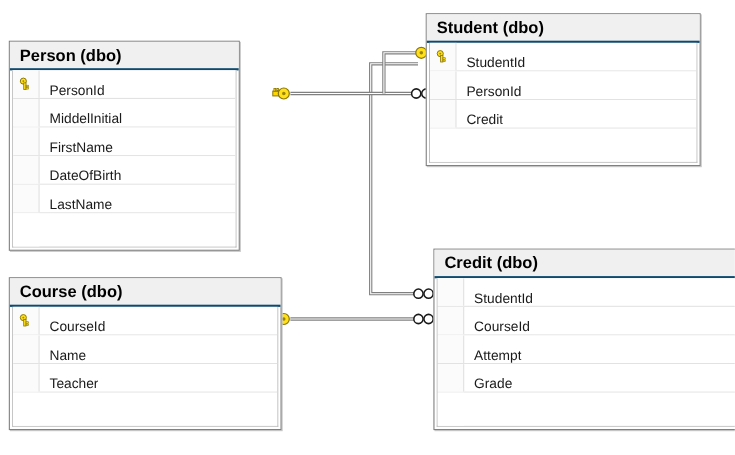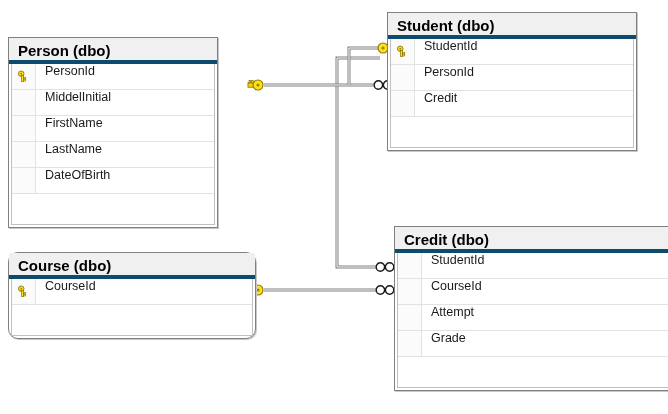--- a/index.html
+++ b/index.html
@@ -41,34 +41,34 @@
   }
   .entity-header {
     height: 26px;
     line-height: 26px;
     background: #f0f0f0;
     color: #000000;
     font-size: 15px;
     font-weight: bold;
     padding-left: 9px;
     box-sizing: border-box;
-    border-bottom: 4px solid #0c4a6e;
+    border-bottom: 2px solid #0c4a6e;
     white-space: nowrap;
     overflow: hidden;
   }
   .entity-grid {
     border: 1px solid #c0c0c0;
     border-top: none;
     margin: 0 2px 2px 2px;
     background: #ffffff;
     box-sizing: border-box;
   }
   .col-row {
     display: flex;
-    align-items: flex-start;
+    align-items: flex-end;
     height: 26px;
     box-sizing: border-box;
     border-bottom: 1px solid #e2e2e2;
     background: #ffffff;
   }
   .col-row:last-child {
     border-bottom: none;
   }
   .col-key-cell {
     width: 24px;
@@ -195,26 +195,26 @@
         <span class="col-name">MiddelInitial</span>
       </div>
 
       <div class="col-row">
         <span class="col-key-cell"></span>
         <span class="col-name">FirstName</span>
       </div>
 
       <div class="col-row">
         <span class="col-key-cell"></span>
+        <span class="col-name">DateOfBirth</span>
+      </div>
+
+      <div class="col-row">
+        <span class="col-key-cell"></span>
         <span class="col-name">LastName</span>
-      </div>
-
-      <div class="col-row">
-        <span class="col-key-cell"></span>
-        <span class="col-name">DateOfBirth</span>
       </div>
 
       <div class="col-row filler">
         <span class="col-key-cell"></span>
         <span class="col-name"></span>
       </div>
     </div>
   </div>
 
   <div class="entity" style="left:387px; top:12px; width:250px;">
@@ -244,38 +244,46 @@
         <span class="col-name">Credit</span>
       </div>
 
       <div class="col-row filler">
         <span class="col-key-cell"></span>
         <span class="col-name"></span>
       </div>
     </div>
   </div>
 
-  <div class="entity" style="left:8px; top:252px; width:248px;border-radius:10px;">
+  <div class="entity" style="left:8px; top:252px; width:248px;">
     <div class="entity-header">Course (dbo)</div>
     <div class="entity-grid">
 
       <div class="col-row">
         <span class="col-key-cell">
           <svg class="key-icon" viewBox="0 0 16 16">
             <circle cx="5.2" cy="4.6" r="3.4" fill="#ffe01a" stroke="#8a7500" stroke-width="1.1"></circle>
             <circle cx="5.2" cy="4.6" r="1.1" fill="#9a8400"></circle>
             <rect x="5.6" y="6.6" width="2.6" height="7.4" fill="#ffe01a" stroke="#8a7500" stroke-width="0.9"></rect>
             <rect x="8.2" y="9.2" width="2.6" height="1.7" fill="#ffe01a" stroke="#8a7500" stroke-width="0.7"></rect>
             <rect x="8.2" y="11.8" width="2.6" height="1.7" fill="#ffe01a" stroke="#8a7500" stroke-width="0.7"></rect>
           </svg>
         </span>
         <span class="col-name">CourseId</span>
       </div>
 
-
+      <div class="col-row">
+        <span class="col-key-cell"></span>
+        <span class="col-name">Name</span>
+      </div>
+
+      <div class="col-row">
+        <span class="col-key-cell"></span>
+        <span class="col-name">Teacher</span>
+      </div>
 
       <div class="col-row filler">
         <span class="col-key-cell"></span>
         <span class="col-name"></span>
       </div>
     </div>
   </div>
 
   <div class="entity" style="left:394px; top:226px; width:304px;">
     <div class="entity-header">Credit (dbo)</div>

